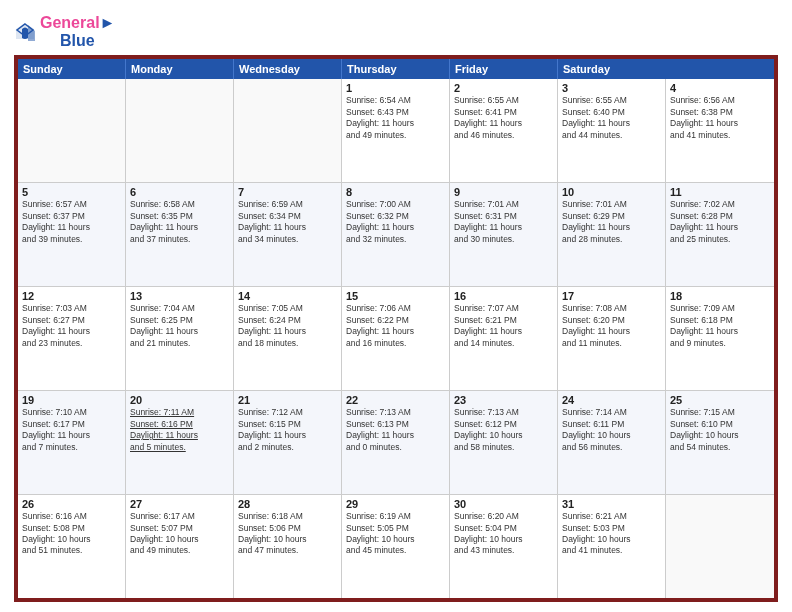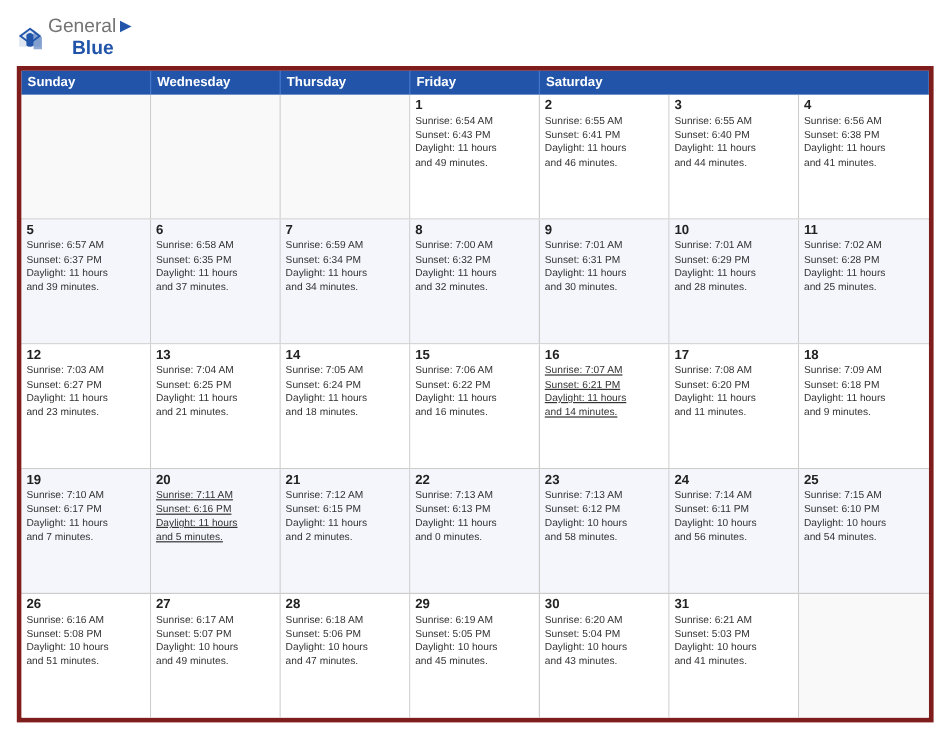--- a/index.html
+++ b/index.html
@@ -114,33 +114,34 @@
 <div class="page">
   <div class="header">
     <div class="logo">
       <svg class="logo-icon" viewBox="0 0 22 22">
         <polygon points="11,2 20,8 20,18 2,18 2,8" fill="#2255aa" opacity="0.15"></polygon>
         <polygon points="11,3 19,9 11,15 3,9" fill="none" stroke="#2255aa" stroke-width="1.5"></polygon>
         <polygon points="14,4 21,10 21,20 14,20" fill="#2255aa" opacity="0.5"></polygon>
         <path d="M8,8 Q11,5 14,8 L14,17 Q11,19 8,17 Z" fill="#2255aa"></path>
       </svg>
       <div class="logo-text">
-  <div><span style="color:#737373;font-weight:normal;font-size:16px;">General</span><span style="color:#2255aa;font-size:16px;">►</span></div>
+  <div><span style="color:#ec4899;font-weight:bold;font-size:16px;">General</span><span style="color:#2255aa;font-size:16px;">►</span></div>
   <div><span style="color:#2255aa;font-weight:bold;font-size:16px;margin-left:20px;">Blue</span></div>
 </div>
     </div>
     <div class="title-block">
       <div class="month-title"></div>
       <div class="subtitle"></div>
     </div>
   </div>
 
   <div class="calendar">
     <div class="day-headers">
     <div class="day-header">Sunday</div>
+        <div class="day-header">Monday</div>
         <div class="day-header">Wednesday</div>
         <div class="day-header">Thursday</div>
         <div class="day-header">Friday</div>
         <div class="day-header">Saturday</div>
       </div>
     <div class="weeks">
     <div class="week-row">
           <div class="day-cell empty"></div>
           <div class="day-cell empty"></div>
           <div class="day-cell empty"></div>
@@ -248,21 +249,21 @@
           </div>
           <div class="day-cell">
             <span class="day-num">15</span>
             <div class="day-info" style="white-space: pre-line;">Sunrise: 7:06 AM
 Sunset: 6:22 PM
 Daylight: 11 hours
 and 16 minutes.</div>
           </div>
           <div class="day-cell">
             <span class="day-num">16</span>
-            <div class="day-info" style="white-space: pre-line; text-decoration: underline;">Sunrise: 7:07 AM
+            <div class="day-info" style="white-space: pre-line;">Sunrise: 7:07 AM
 Sunset: 6:21 PM
 Daylight: 11 hours
 and 14 minutes.</div>
           </div>
           <div class="day-cell">
             <span class="day-num">17</span>
             <div class="day-info" style="white-space: pre-line;">Sunrise: 7:08 AM
 Sunset: 6:20 PM
 Daylight: 11 hours
 and 11 minutes.</div>

